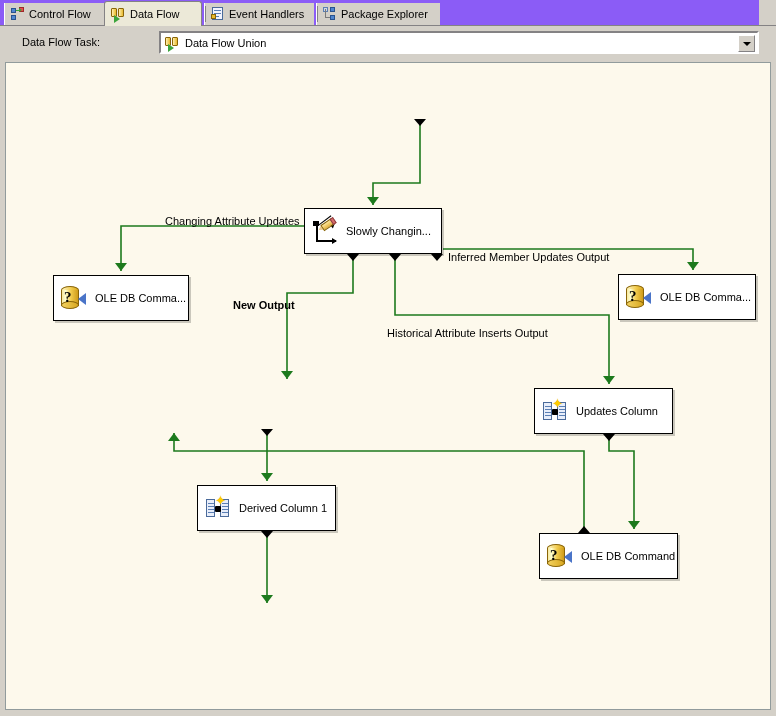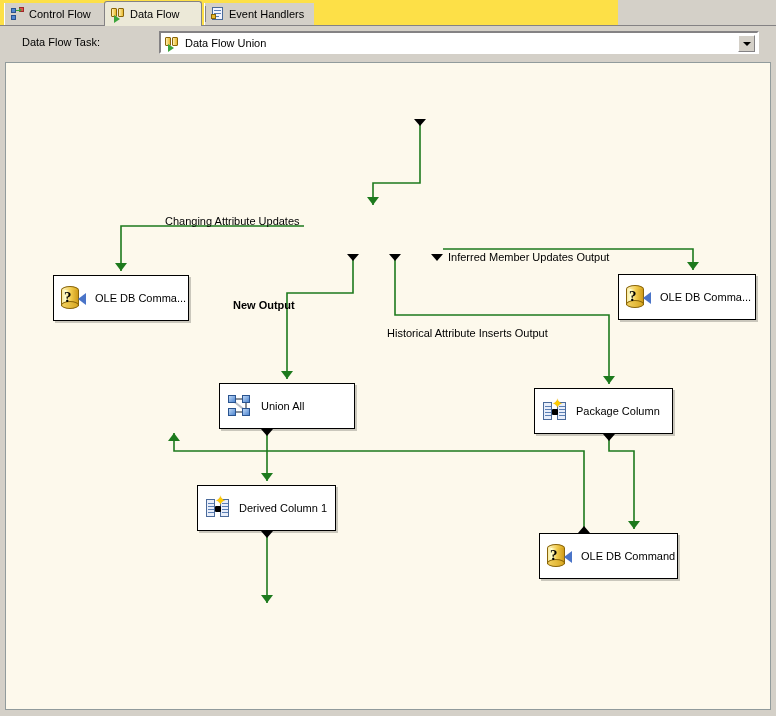--- a/index.html
+++ b/index.html
@@ -6,22 +6,22 @@
   body{
     width:776px;height:716px;overflow:hidden;
     font-family:"Liberation Sans","DejaVu Sans",sans-serif;
     font-size:11px;color:#000;
     background:#d4d0c8;
   }
   #app{position:relative;width:776px;height:716px;}
 
   
   .tabstrip{
-    position:absolute;left:0;top:0;width:618px;height:26px;
-    background:#fde047;
+    position:absolute;left:0;top:0;width:759px;height:26px;
+    background:#8b5cf6;
   }
   .tabstrip:after{
     content:"";position:absolute;left:0;bottom:0;width:776px;height:1px;background:#848284;
   }
   .tab{
     position:absolute;top:3px;height:22px;
     display:flex;align-items:center;gap:4px;
     padding:0 8px 0 6px;
     font-size:11px;color:#000;white-space:nowrap;
     background:#d4d0c8;
@@ -253,20 +253,31 @@
       <span class="ticon">
         <span style="position:absolute;left:1px;top:0;width:11px;height:13px;background:#f2f4ff;border:1px solid #4a6a9a;box-sizing:border-box;"></span>
         <span style="position:absolute;left:3px;top:3px;width:7px;height:1px;background:#5b7fb4;"></span>
         <span style="position:absolute;left:3px;top:6px;width:7px;height:1px;background:#5b7fb4;"></span>
         <span style="position:absolute;left:3px;top:9px;width:5px;height:1px;background:#5b7fb4;"></span>
         <span style="position:absolute;left:0;top:7px;width:5px;height:5px;background:#e8b92c;border:1px solid #8a6508;box-sizing:border-box;"></span>
       </span>
       <span>Event Handlers</span>
     </div>
 
+    <div class="tab" style="left:316px;width:124px;">
+      <span class="sep"></span>
+      <span class="ticon">
+        <span class="bx" style="left:0;top:0;background:#cfd8e6;border:1px solid #5b7fb4;"></span>
+        <span class="bx" style="left:7px;top:0;background:#4f86d0;border:1px solid #29538f;"></span>
+        <span class="bx" style="left:7px;top:8px;background:#4f86d0;border:1px solid #29538f;"></span>
+        <span style="position:absolute;left:2px;top:2px;width:1px;height:9px;background:#7a7a7a;"></span>
+        <span style="position:absolute;left:2px;top:10px;width:5px;height:1px;background:#7a7a7a;"></span>
+      </span>
+      <span>Package Explorer</span>
+    </div>
   </div>
 
   <div class="taskbar">
     <span class="tasklabel">Data Flow Task:</span>
 
     <div class="combo">
       <span class="cicon dfico">
         <span class="c1"></span>
           <span class="c2"></span>
           <span class="ga"></span>
@@ -309,20 +320,38 @@
         <polygon points="687,207 681,199 693,199"></polygon>
         <polygon points="261,418 255,410 267,410"></polygon>
         <polygon points="261,540 255,532 267,532"></polygon>
         <polygon points="628,466 622,458 634,458"></polygon>
         <polygon points="168,370 162,378 174,378"></polygon>
       </g>
     </svg>
 
     <span class="port down" style="left:408px;top:56px;"></span>
 
+    <div class="node" style="left:298px;top:145px;width:138px;height:46px;">
+      <span class="ico">
+        <span class="scd">
+          <span class="ax" style="left:3px;top:2px;width:1.5px;height:20px;"></span>
+          <span class="ax" style="left:3px;top:21px;width:20px;height:1.5px;"></span>
+          <span class="ax" style="left:0px;top:2px;width:0;height:0;border-left:3px solid transparent;border-right:3px solid transparent;border-bottom:5px solid #000;"></span>
+          <span class="ax" style="left:19px;top:19px;width:0;height:0;border-top:3px solid transparent;border-bottom:3px solid transparent;border-left:5px solid #000;background:none;"></span>
+          <span class="ax" style="left:5px;top:6px;width:16px;height:1.4px;transform:rotate(-37deg);transform-origin:0 0;"></span>
+          <span class="ax" style="left:17px;top:3px;width:0;height:0;border-left:3px solid transparent;border-right:3px solid transparent;border-bottom:5px solid #000;transform:rotate(52deg);background:none;"></span>
+          <span class="pencil">
+            <span class="tip"></span>
+              <span class="shaft"></span>
+              <span class="er"></span>
+          </span>
+        </span>
+      </span>
+      <span class="nlabel">Slowly Changin...</span>
+    </div>
     <span class="port down" style="left:341px;top:191px;"></span>
     <span class="port down" style="left:383px;top:191px;"></span>
     <span class="port down" style="left:425px;top:191px;"></span>
 
     <div class="node" style="left:47px;top:212px;width:136px;height:46px;">
       <span class="ico">
         <span class="cyl">
             <span class="top"></span>
             <span class="body"></span>
             <span class="bot"></span>
@@ -339,35 +368,20 @@
             <span class="top"></span>
             <span class="body"></span>
             <span class="bot"></span>
           </span>
         <span class="qm">?</span>
         <span class="bluetri"></span>
       </span>
       <span class="nlabel">OLE DB Comma...</span>
     </div>
 
-    <div class="node" style="left:213px;top:320px;width:136px;height:46px;">
-      <span class="ico">
-        <span class="uni">
-          <span class="lnk" style="left:4px;top:3px;width:14px;height:1.5px;"></span>
-          <span class="lnk" style="left:17px;top:3px;width:1.5px;height:14px;"></span>
-          <span class="lnk" style="left:4px;top:16px;width:14px;height:1.5px;"></span>
-          <span class="lnk" style="left:3px;top:3px;width:17px;height:1.5px;transform:rotate(38deg);transform-origin:0 0;background:#b9bec6;"></span>
-          <span class="sq s1"></span>
-            <span class="sq s2"></span>
-          <span class="sq s3"></span>
-            <span class="sq s4"></span>
-        </span>
-      </span>
-      <span class="nlabel">Union All</span>
-    </div>
     <span class="port down" style="left:255px;top:366px;"></span>
 
     <div class="node" style="left:528px;top:325px;width:139px;height:46px;">
       <span class="ico">
         <span class="dcol">
           <span class="sheet l">
               <i style="top:3px"></i>
               <i style="top:6px"></i>
               <i style="top:9px"></i>
               <i style="top:12px"></i>
@@ -375,21 +389,21 @@
           <span class="sheet r">
               <i style="top:3px"></i>
               <i style="top:6px"></i>
               <i style="top:9px"></i>
               <i style="top:12px"></i>
             </span>
           <span class="dot"></span>
           <span class="star">✦</span>
         </span>
       </span>
-      <span class="nlabel">Package Column</span>
+      <span class="nlabel">Updates Column</span>
     </div>
     <span class="port down" style="left:597px;top:371px;"></span>
 
     <div class="node" style="left:191px;top:422px;width:139px;height:46px;">
       <span class="ico">
         <span class="dcol">
           <span class="sheet l">
               <i style="top:3px"></i>
               <i style="top:6px"></i>
               <i style="top:9px"></i>

